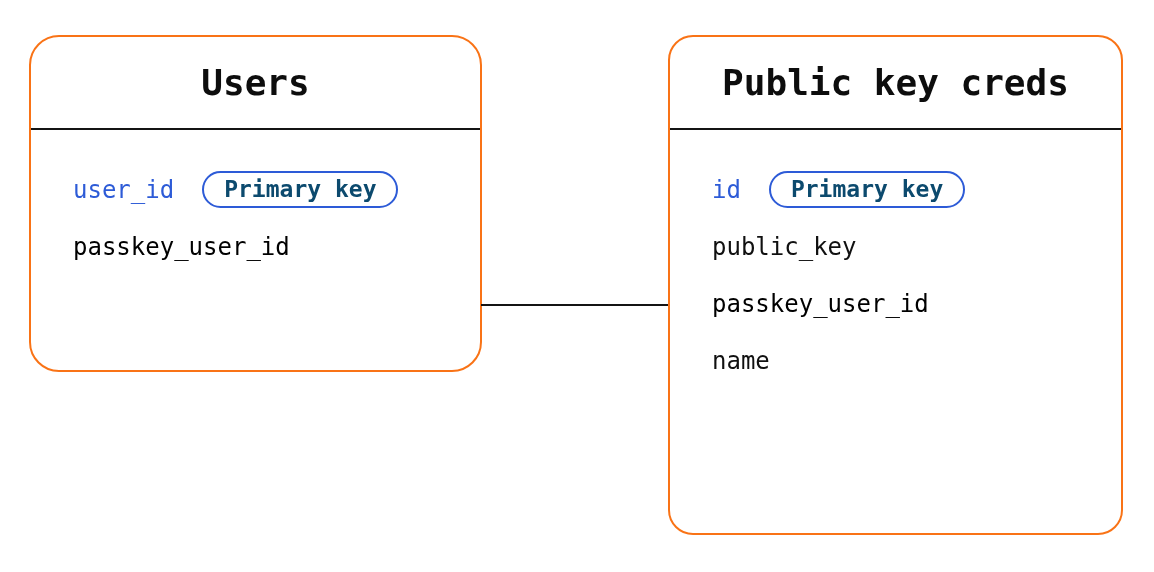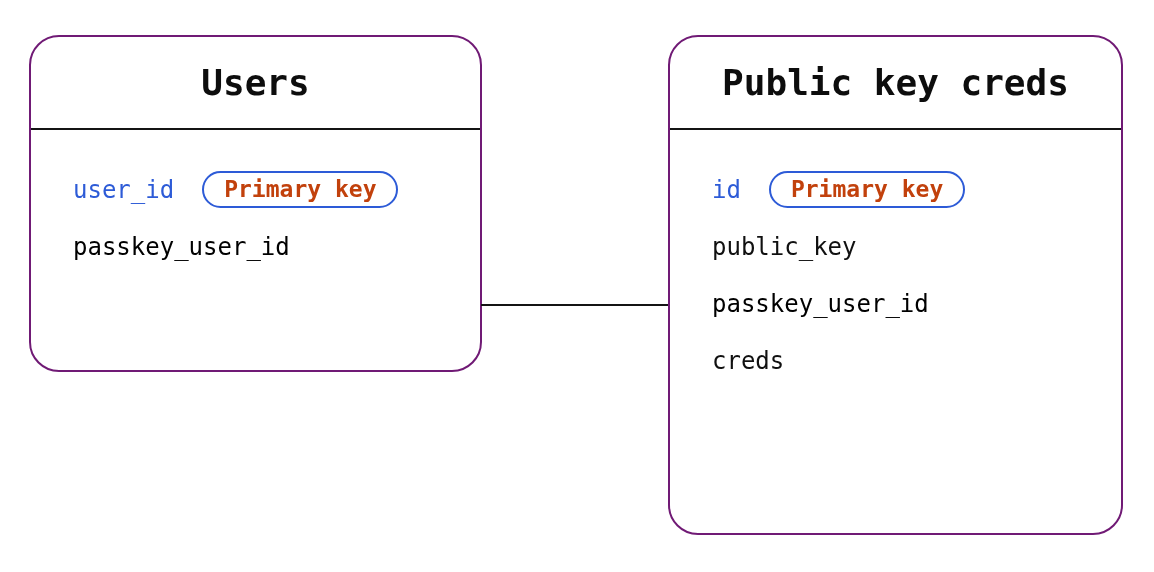--- a/index.html
+++ b/index.html
@@ -16,34 +16,35 @@
     position: relative;
     width: 1154px;
     height: 572px;
     background: #ffffff;
     overflow: hidden;
   }
   .entity {
     position: absolute;
     box-sizing: border-box;
     background: #ffffff;
-    border: 2px solid #701a75;
+    border: 2px solid #f97316;
     border-radius: 30px;
   }
   .entity-users {
     left: 29px;
     top: 35px;
     width: 453px;
     height: 337px;
   }
   .entity-creds {
     left: 668px;
     top: 35px;
     width: 455px;
     height: 500px;
+    border-radius: 25px;
   }
   .entity-header {
     height: 91px;
     border-bottom: 2px solid #141414;
     display: flex;
     align-items: center;
     justify-content: center;
   }
   .entity-title {
     font-size: 36px;
@@ -70,21 +71,21 @@
     margin-left: 28px;
     box-sizing: border-box;
     height: 37px;
     display: inline-flex;
     align-items: center;
     border: 2px solid #2d5bd7;
     border-radius: 999px;
     padding: 0 20px 2px 20px;
     font-size: 23px;
     font-weight: bold;
-    color: #c2410c;
+    color: #0c4a6e;
     white-space: nowrap;
   }
   .connector {
     position: absolute;
     left: 481px;
     top: 304px;
     width: 188px;
     height: 2px;
     background: #141414;
   }
@@ -120,18 +121,18 @@
         <span class="field-name accent-primary">id</span>
         <span class="badge">Primary key</span>
       </div>
       <div class="field-row">
         <span class="field-name">public_key</span>
       </div>
       <div class="field-row">
         <span class="field-name accent-relationship">passkey_user_id</span>
       </div>
       <div class="field-row">
-        <span class="field-name">creds</span>
+        <span class="field-name">name</span>
       </div>
     </div>
   </div>
 
 </div>
 
 </body></html>

